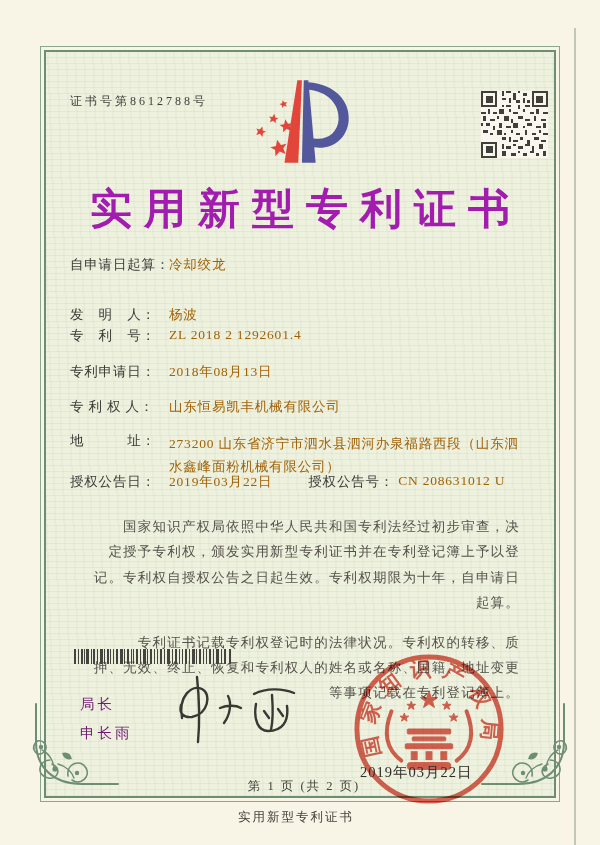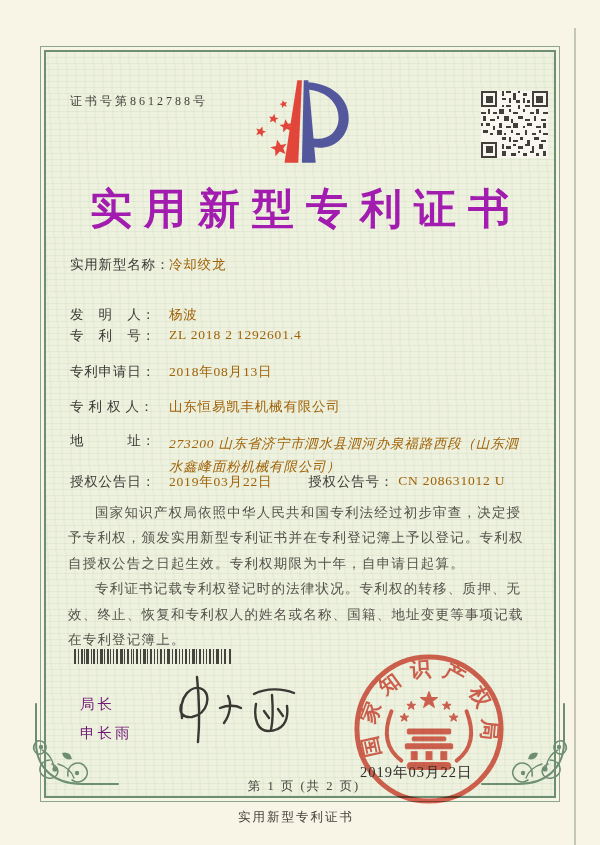--- a/index.html
+++ b/index.html
@@ -41,30 +41,30 @@
   .title{
     position:absolute;left:0;right:0;top:181px;text-align:center;
     font-size:42px;font-weight:600;color:#a21caf;
     letter-spacing:12px;padding-left:12px;
   }
   .row{position:absolute;left:70px;display:flex;align-items:flex-start;
     font-size:13.5px;color:#4b4840;letter-spacing:.8px;}
   .row .lbl{display:inline-block;width:99px;flex:0 0 99px;color:#3d3b36;white-space:nowrap;}
   .row .val{color:#a16207;}
   .r1{top:256px}.r2{top:306px}.r3{top:327px}.r4{top:363px}.r5{top:398px}
-  .r6{top:432px}.r6 .val{width:352px;line-height:1.72;font-style:italic;}
+  .r6{top:432px}.r6 .val{width:352px;line-height:1.72;}
   .r7{top:473px}
   .pair2{margin-left:36px;display:flex;justify-content:flex-end;}
   .pair2 .lbl{width:auto;flex:none;margin-right:4px;}
   .body-text{
     position:absolute;left:68px;top:500px;width:466px;
     font-size:13.5px;line-height:1.88;letter-spacing:1.2px;
     color:#56524b;
   }
-  .body-text p{margin:0;text-indent:2em;}
+  .body-text p{margin:14px;text-indent:2em;text-align:right;}
   .barcode{position:absolute;left:74px;top:649px;width:158px;height:15px;}
   .director{position:absolute;left:80px;top:690px;font-size:14.5px;color:#701a75;letter-spacing:3px;line-height:2;}
   .signature{position:absolute;left:168px;top:672px;width:145px;height:76px;}
   .seal{position:absolute;left:350px;top:650px;width:158px;height:158px;opacity:.88;mix-blend-mode:multiply;}
   .seal-date{
     position:absolute;left:360px;top:763px;z-index:4;
     font-size:14.5px;color:#2f2d29;letter-spacing:1px;
   }
   .page-num{
     position:absolute;left:8px;right:0;top:778px;text-align:center;
@@ -143,21 +143,21 @@
       <path d="M0,0h7v7h-7z M22,0h7v7h-7z M0,22h7v7h-7z"></path>
       <path d="M1,1h5v5h-5z M23,1h5v5h-5z M1,23h5v5h-5z" fill="#f8f6ee"></path>
       <path d="M2,2h3v3h-3z M24,2h3v3h-3z M2,24h3v3h-3z"></path>
       <path d="M9,0h1v2h-1z M11,0h2v1h-2z M14,1h1v3h-1z M16,0h1v1h-1z M18,1h2v1h-2z M9,3h2v1h-2z M12,3h1v2h-1z M15,4h2v1h-2z M18,3h1v2h-1z M20,4h1v1h-1z M9,6h1v1h-1z M11,6h2v1h-2z M16,6h1v2h-1z M19,6h2v1h-2z M0,9h2v1h-2z M3,8h1v2h-1z M5,9h2v1h-2z M8,8h2v2h-2z M12,8h1v1h-1z M14,9h2v1h-2z M18,8h1v1h-1z M21,9h2v1h-2z M24,8h1v2h-1z M27,9h2v1h-2z M1,11h1v2h-1z M4,12h2v1h-2z M7,11h1v1h-1z M10,11h2v2h-2z M13,12h1v2h-1z M16,11h2v1h-2z M19,12h2v1h-2z M23,11h1v2h-1z M26,12h2v1h-2z M0,14h1v1h-1z M2,14h2v1h-2z M5,15h1v2h-1z M8,14h1v2h-1z M11,15h2v1h-2z M14,14h2v2h-2z M18,15h1v1h-1z M20,14h2v1h-2z M24,15h2v1h-2z M27,14h1v2h-1z M1,17h2v1h-2z M4,18h1v1h-1z M7,17h2v2h-2z M10,18h1v1h-1z M13,17h1v1h-1z M15,18h2v1h-2z M19,17h1v2h-1z M22,18h2v1h-2z M25,17h1v1h-1z M27,18h2v1h-2z M9,20h2v1h-2z M12,20h1v2h-1z M14,21h2v1h-2z M17,20h1v1h-1z M20,21h1v2h-1z M23,20h2v1h-2z M26,21h2v1h-2z M9,23h1v2h-1z M11,24h2v1h-2z M14,23h1v1h-1z M16,24h2v1h-2z M19,23h2v1h-2z M22,24h1v2h-1z M25,23h2v2h-2z M9,26h2v2h-2z M13,27h2v1h-2z M16,26h1v1h-1z M18,27h2v1h-2z M21,26h2v1h-2z M24,27h1v1h-1z M27,26h1v2h-1z"></path>
     </g>
   </svg>
 
   <div class="title">实用新型专利证书</div>
 
   <div class="row r1">
-    <span class="lbl">实用新型名称：</span>
+    <span class="lbl">自申请日起算：</span>
     <span class="val">冷却绞龙</span>
   </div>
   <div class="row r2">
     <span class="lbl">发　明　人：</span>
     <span class="val">杨波</span>
   </div>
   <div class="row r3">
     <span class="lbl">专　利　号：</span>
     <span class="val">ZL 2018 2 1292601.4</span>
   </div>

